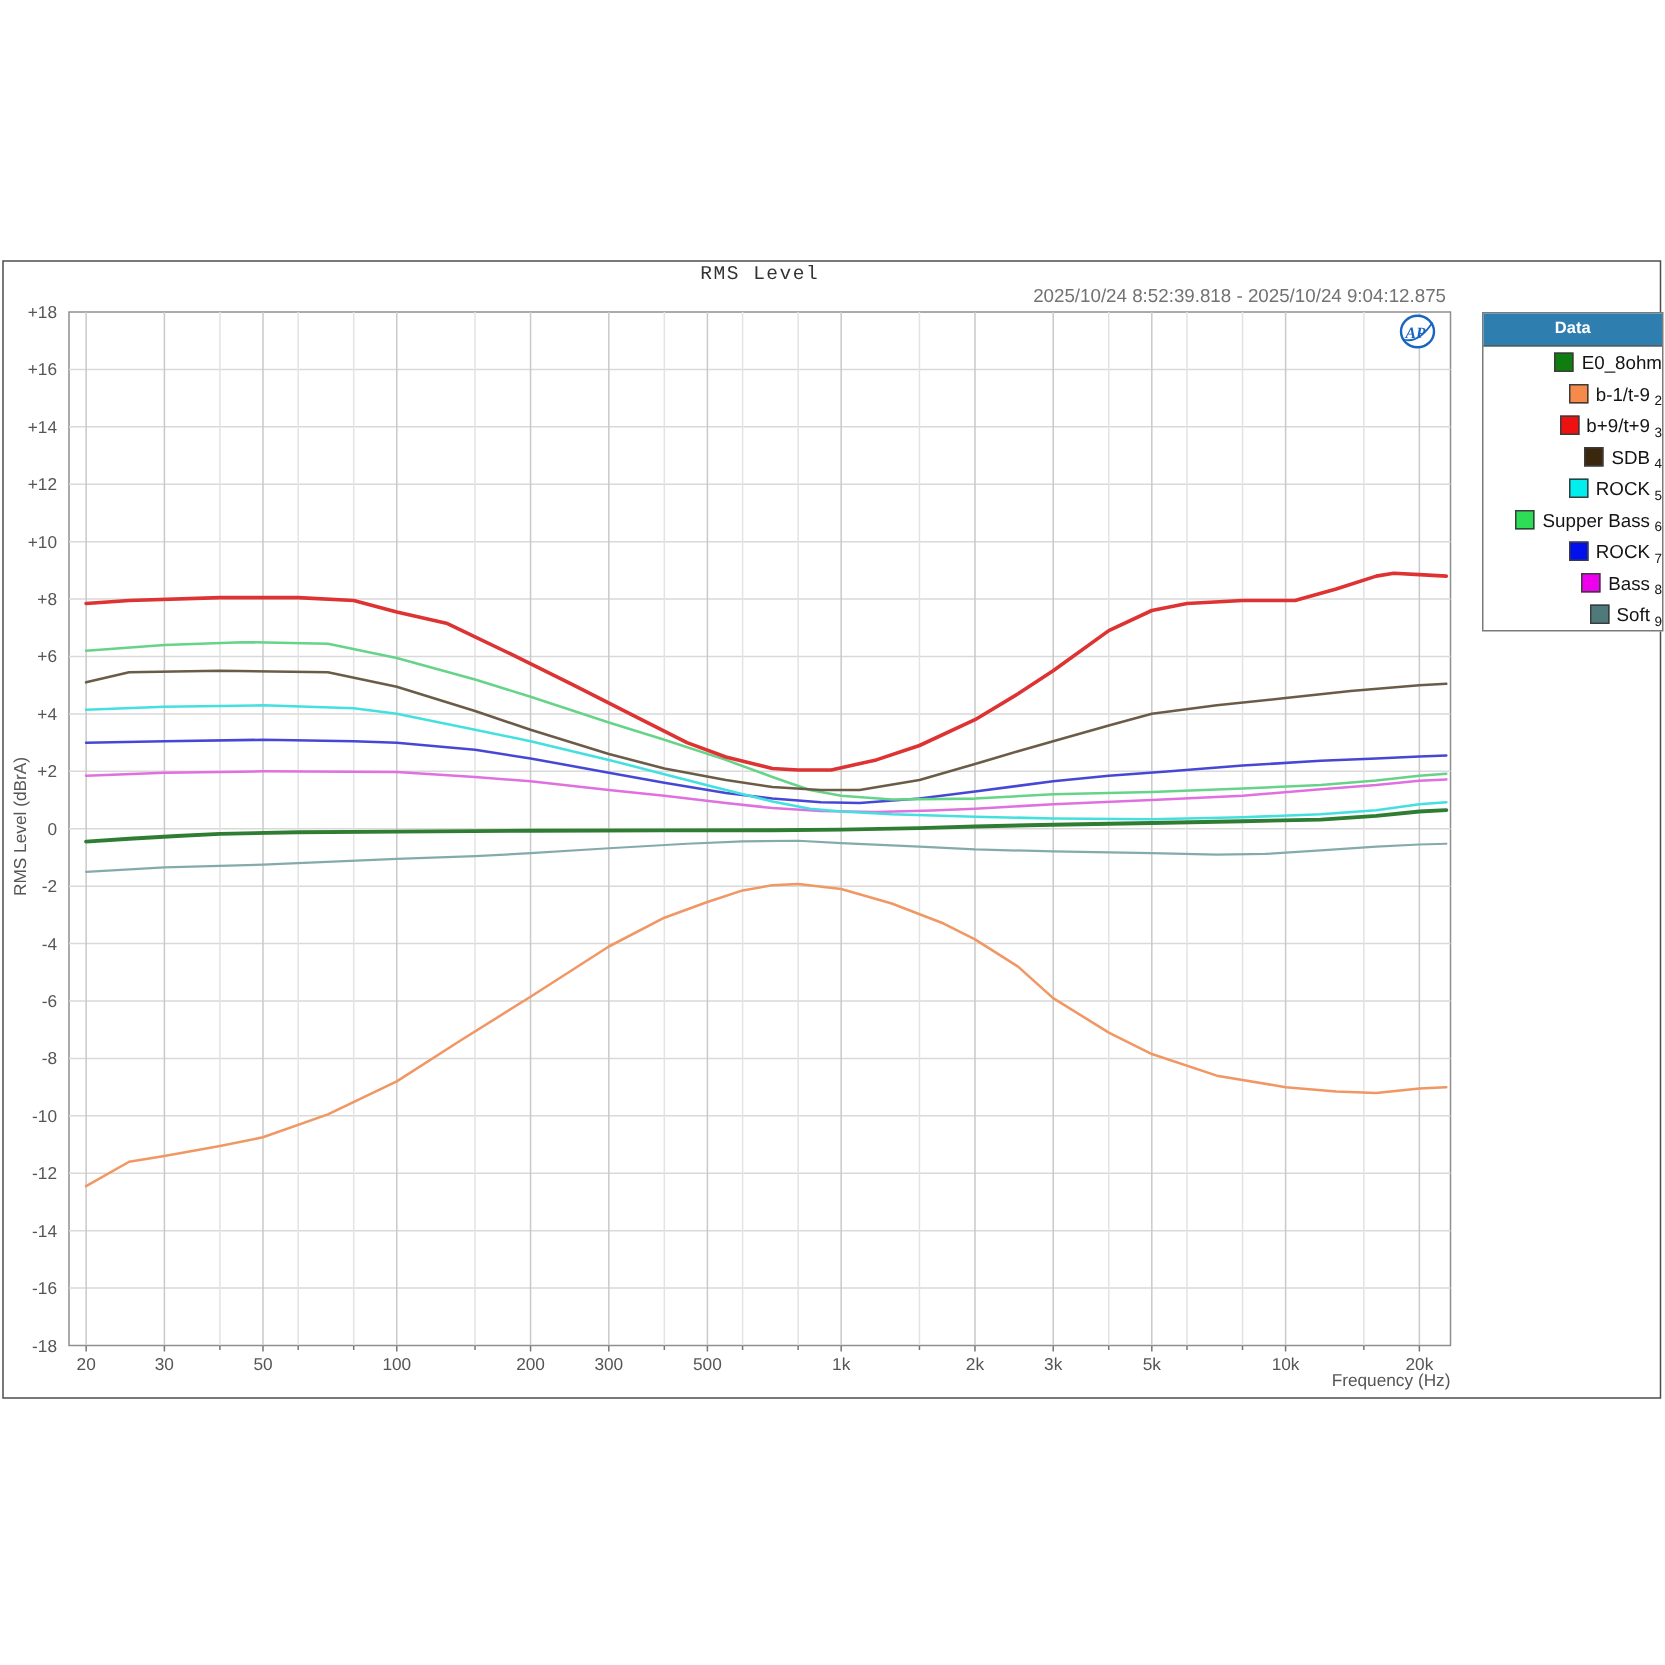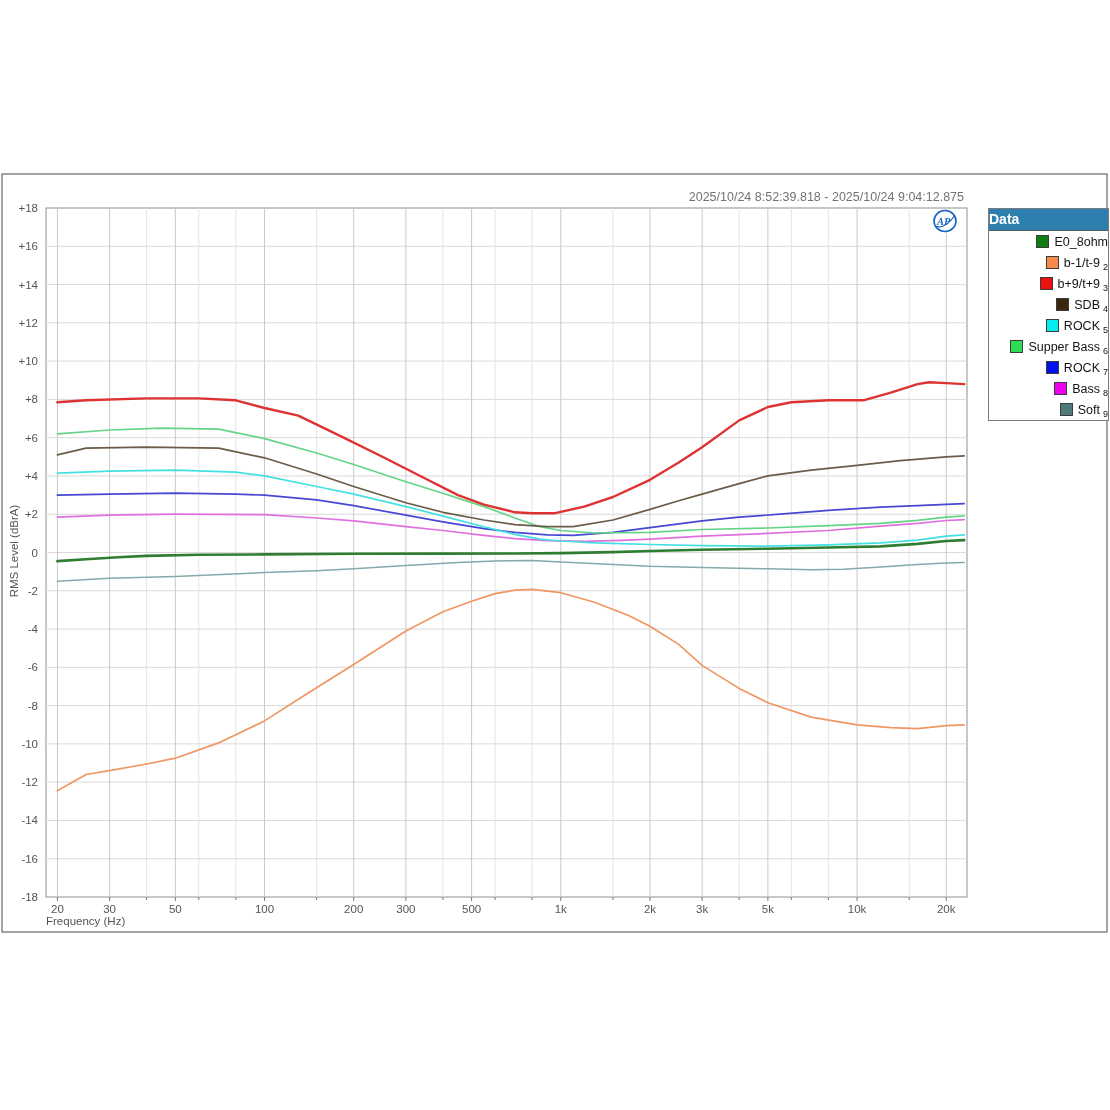--- a/index.html
+++ b/index.html
@@ -5,24 +5,24 @@
   html,body{margin:0;padding:0;background:#fff;}
   #stage{position:relative;width:1110px;height:1110px;background:#fff;overflow:hidden;
          font-family:"Liberation Sans",sans-serif;}
   #plot-svg{position:absolute;left:0;top:0;}
   .abs{position:absolute;}
   #chart-title{left:46px;top:175px;width:921px;text-align:center;
     font-family:"Liberation Mono",monospace;font-size:13px;color:#333;letter-spacing:1px;}
   #timestamp{top:190px;right:146px;font-size:12.5px;color:#737373;}
   #y-axis-label{left:-86px;top:545px;width:200px;text-align:center;transform:rotate(-90deg);
     font-size:11.5px;color:#555;}
-  #x-axis-label{left:46px;top:915px;width:921px;text-align:left;font-size:11.5px;color:#555;}
+  #x-axis-label{left:46px;top:915px;width:921px;text-align:right;font-size:11.5px;color:#555;}
   #legend{left:988px;top:208px;width:119px;background:#fff;border:1px solid #7a7a7a;}
-  #legend-header{height:21px;line-height:21px;text-align:left;background:#2e7fb0;color:#fff;
-    font-weight:bold;font-size:14px;border-bottom:1px solid #5a5a5a;}
+  #legend-header{height:21px;line-height:21px;text-align:center;background:#2e7fb0;color:#fff;
+    font-weight:bold;font-size:11px;border-bottom:1px solid #5a5a5a;}
   .legend-item{display:flex;align-items:center;height:21px;padding-left:9px;cursor:default;justify-content:flex-end;}
   .swatch{width:11px;height:11px;border:1px solid #3c3c3c;margin-right:5px;flex:0 0 auto;}
   .legend-label{font-size:12.5px;color:#141414;white-space:nowrap;}
   .legend-sub{font-size:9px;color:#141414;margin-left:3px;position:relative;top:4px;}
   text.tick{font-family:"Liberation Sans",sans-serif;font-size:11.5px;fill:#555;}
 </style>
 </head>
 <body>
 
 <div id="stage">
@@ -144,20 +144,21 @@
         <line x1="946.2496535064984" x2="946.2496535064984" y1="897" y2="901" stroke="#777" stroke-width="1"></line>
         <text x="946.2496535064984" y="913" text-anchor="middle" class="tick">20k</text>
       </g>
     <g id="ap-logo">
       <ellipse id="logo-ring" fill="#ffffff" rx="11" ry="10.5" stroke-width="1.6" cx="945" cy="221" stroke="#1766c0"></ellipse>
       <text id="logo-text" font-size="10.5" font-style="italic" font-weight="bold" font-family="Liberation Serif, serif" x="937" y="225" fill="#1766c0">AP</text>
       <path id="logo-swoosh" fill="none" stroke-width="1.2" d="M 935 226 Q 945 230 955 215" stroke="#1766c0"></path>
     </g>
   </svg>
 
+  <div class="abs" id="chart-title">RMS Level</div>
   <div class="abs" id="timestamp">2025/10/24 8:52:39.818  -   2025/10/24 9:04:12.875</div>
   <div class="abs" id="y-axis-label">RMS Level (dBrA)</div>
   <div class="abs" id="x-axis-label">Frequency (Hz)</div>
 
   <div class="abs" id="legend">
     <div id="legend-header">Data</div>
     <div id="legend-items">
         <div class="legend-item">
           <span class="swatch" style="background: rgb(15, 125, 15);"></span>
           <span class="legend-label">E0_8ohm</span>

